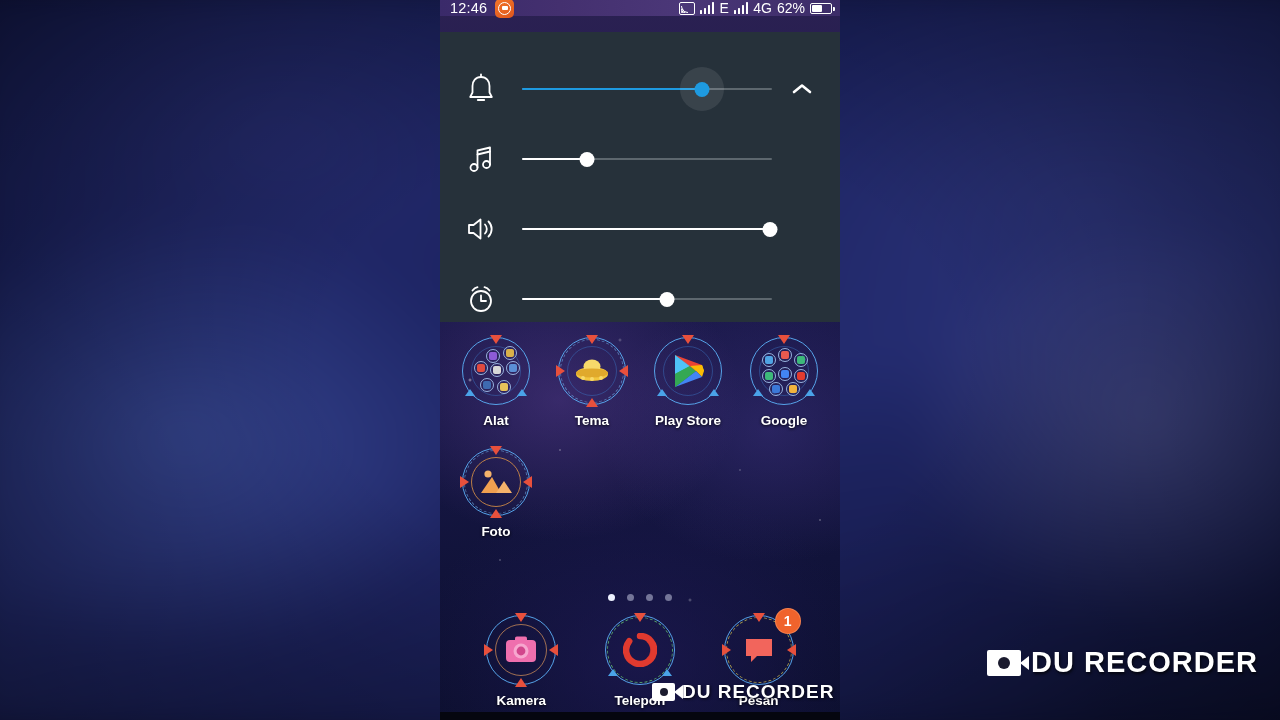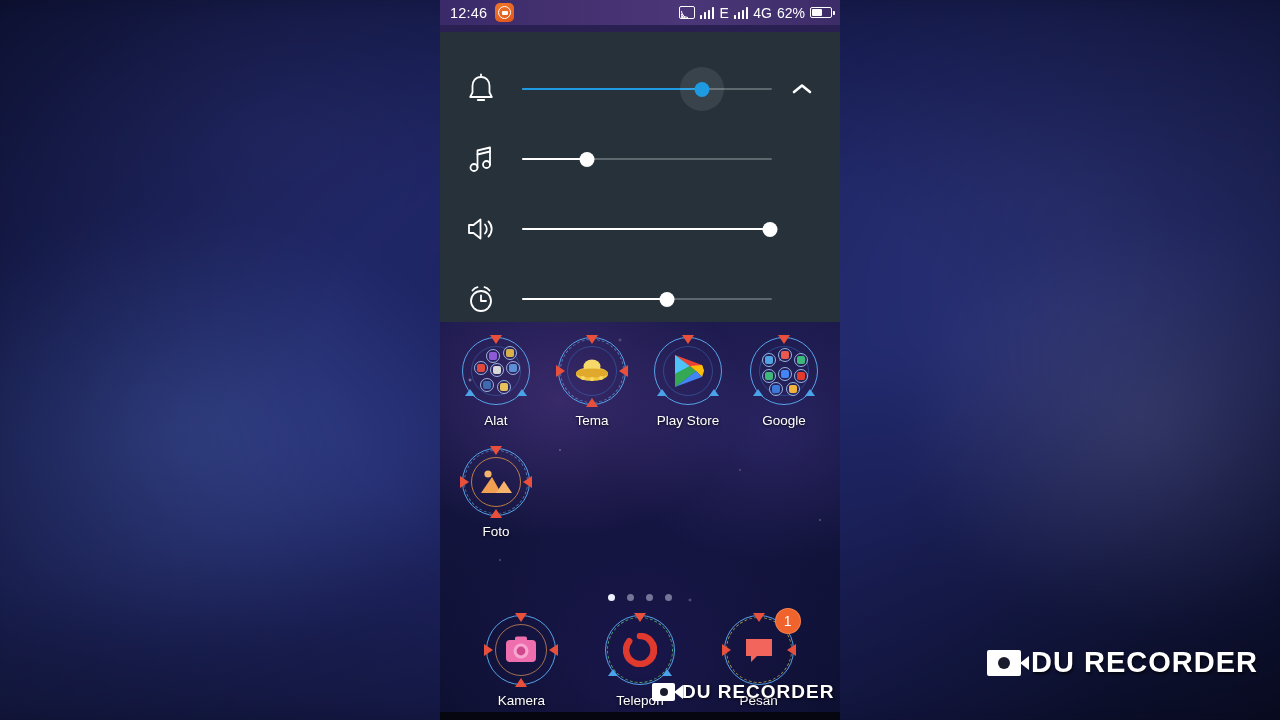--- a/index.html
+++ b/index.html
@@ -47,21 +47,21 @@
       radial-gradient(circle 2px at 180px 340px, rgba(255,255,255,.3), transparent 100%),
       radial-gradient(circle 1.5px at 300px 470px, rgba(255,255,255,.3), transparent 100%),
       radial-gradient(ellipse 260px 200px at 120px 400px, rgba(96,64,150,.45), transparent 70%),
       radial-gradient(ellipse 240px 190px at 330px 430px, rgba(70,56,140,.40), transparent 70%),
       radial-gradient(ellipse 300px 240px at 200px 660px, rgba(28,24,80,.8), transparent 75%),
       linear-gradient(178deg,#2b2152 0%,#251d50 18%,#1d1a4e 38%,#171745 58%,#11133a 78%,#0c0f2e 100%);
   }
 
   
   .statusbar{
-    position:absolute; left:0; top:0; width:400px; height:25px;
+    position:absolute; left:0; top:0; width:400px; height:16px;
     display:flex; align-items:center; justify-content:space-between;
     padding:0 8px 0 10px;
     background:linear-gradient(90deg,#3a2a6a 0%,#44306f 30%,#4b3778 60%,#3c2c68 100%);
     color:#fff; font-size:14px;
   }
   .sb-left{ display:flex; align-items:center; gap:8px; }
   .sb-time{ font-size:14.5px; color:#fff; letter-spacing:.2px; }
   .du-tray{
     width:19px;height:19px;border-radius:5px;
     background:linear-gradient(150deg,#f2762a,#e0561c);
@@ -132,21 +132,21 @@
     background:rgba(255,255,255,.09); transform:translateX(-50%);
   }
   .expand-btn{
     position:absolute; right:18px; top:50%; transform:translateY(-50%);
     width:40px;height:40px; display:flex;align-items:center;justify-content:center;
     color:#fff;
   }
 
   
   .homescreen{
-    position:absolute; left:0; top:322px; width:400px; height:398px;
+    position:absolute; left:0; top:322px; width:400px; height:398px;font-weight:bold;
   }
   .app-grid{
     position:absolute; left:0; top:0; width:400px;
     display:grid; grid-template-columns:repeat(4,1fr); row-gap:19px;
     padding:14px 8px 0 8px;
   }
   .app{
     display:flex; flex-direction:column; align-items:center; gap:7px;
   }
   .app-label{

